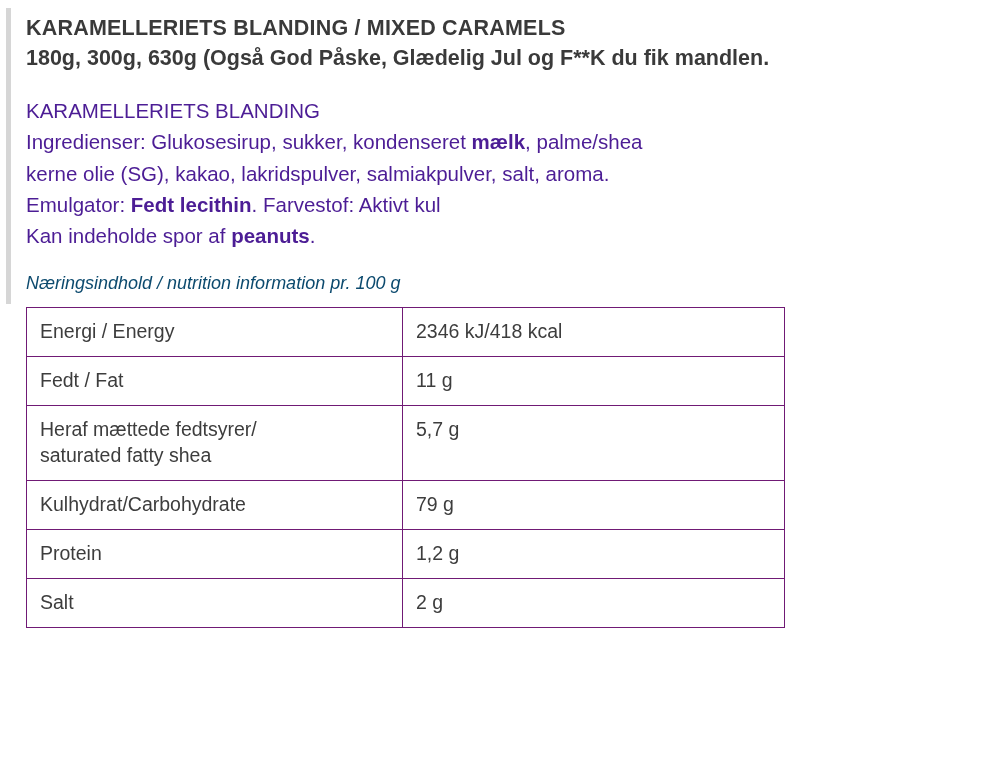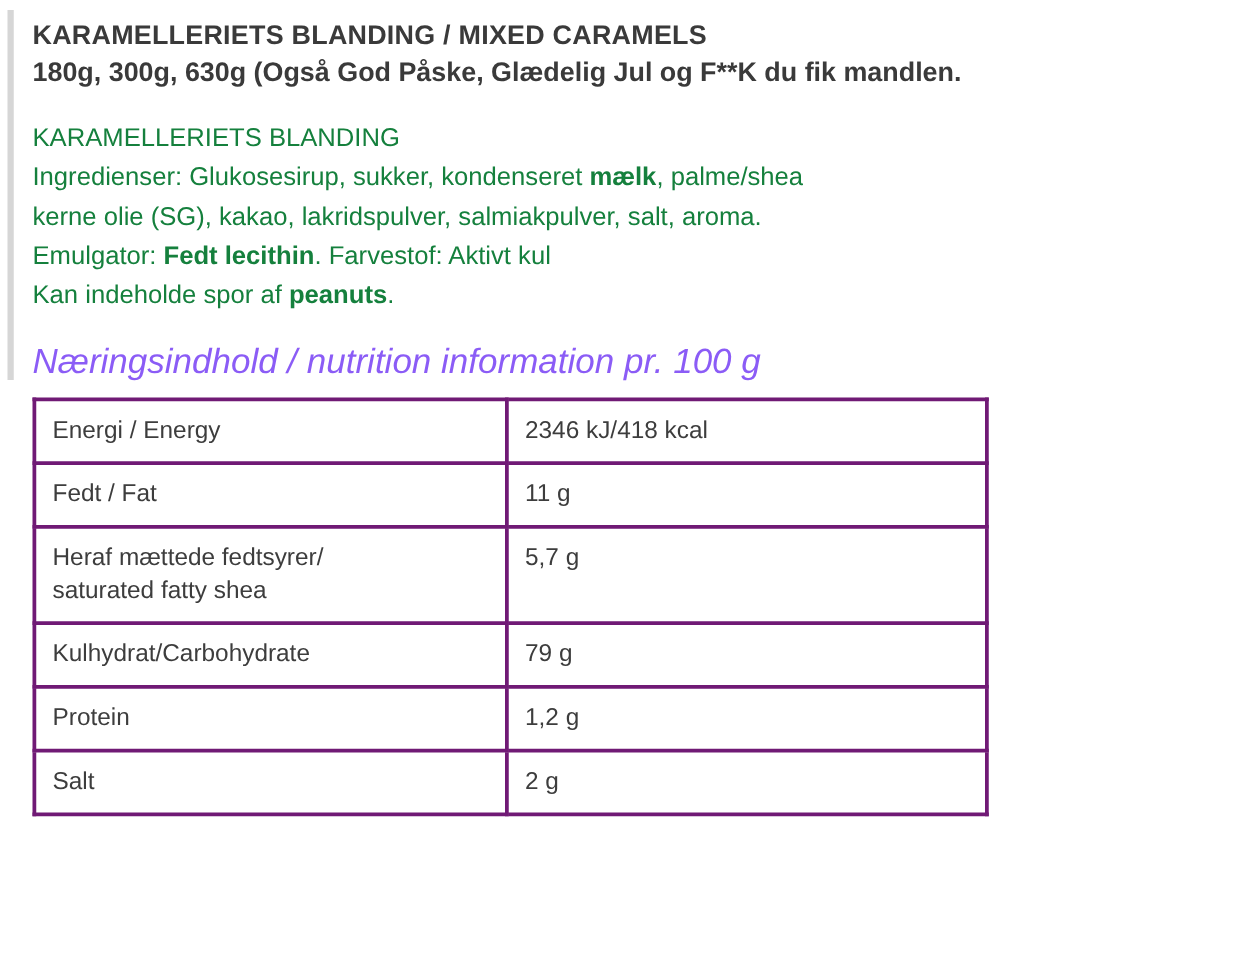--- a/index.html
+++ b/index.html
@@ -41,37 +41,37 @@
   .title-line2 {
     font-size: 21.5px;
     font-weight: bold;
     line-height: 1.38;
     color: #3a3a3a;
   }
   .spacer-1 { height: 22px; }
   .body-text {
     font-size: 20.5px;
     line-height: 1.52;
-    color: #15803d;
+    color: #4c1d95;
   }
   .body-text .b { font-weight: bold; }
   .spacer-2 { height: 22px; }
   .nutrition-caption {
-    font-size: 28px;
+    font-size: 18px;
     font-style: italic;
-    color: #8b5cf6;
+    color: #0c4a6e;
     margin-bottom: 13px;
   }
   table.nutrition {
     border-collapse: collapse;
     width: 712px;
     table-layout: fixed;
   }
   table.nutrition td {
-    border: 3px solid #701a75;
+    border: 1px solid #701a75;
     padding: 11px 10px 11px 13px;
     font-size: 19.5px;
     line-height: 1.33;
     color: #3d3d3d;
     vertical-align: top;
   }
   table.nutrition td.label { width: 352px; }
   table.nutrition td.value { width: 358px; }
 </style>
 </head>

